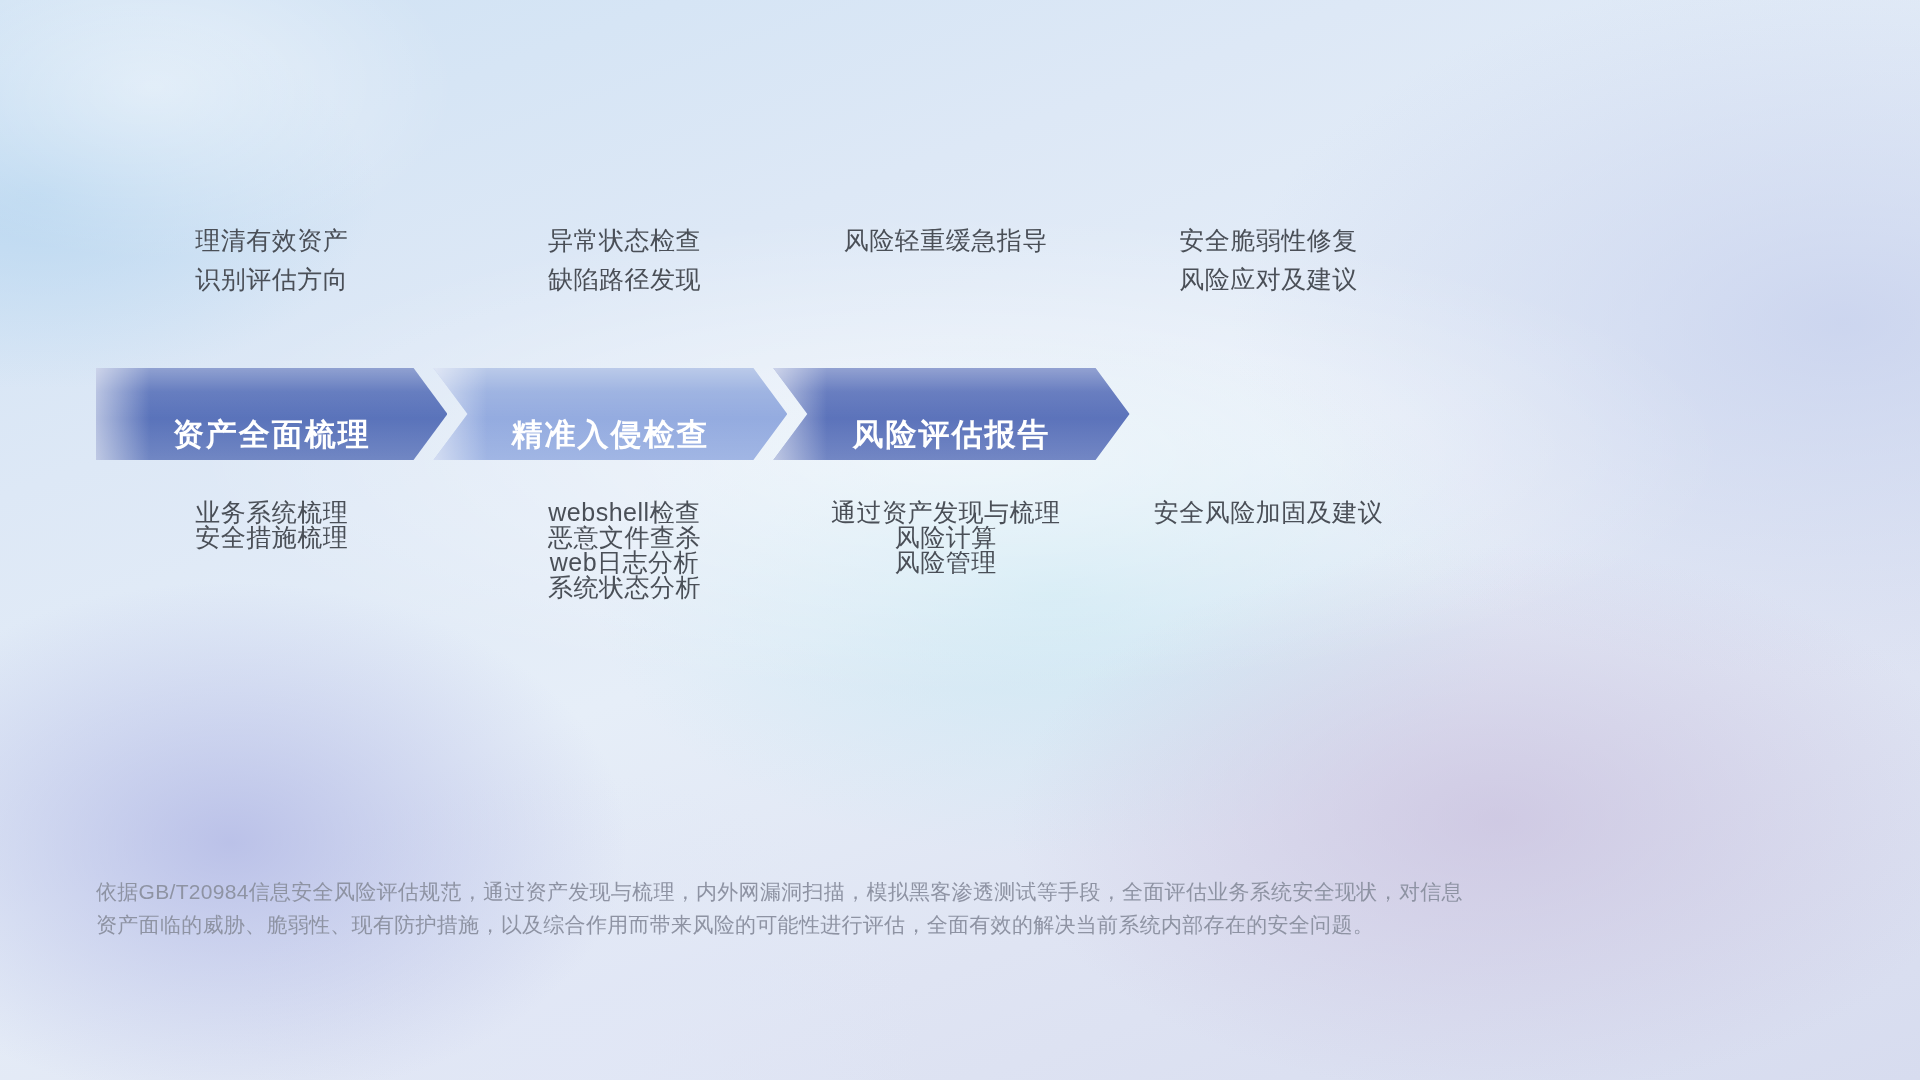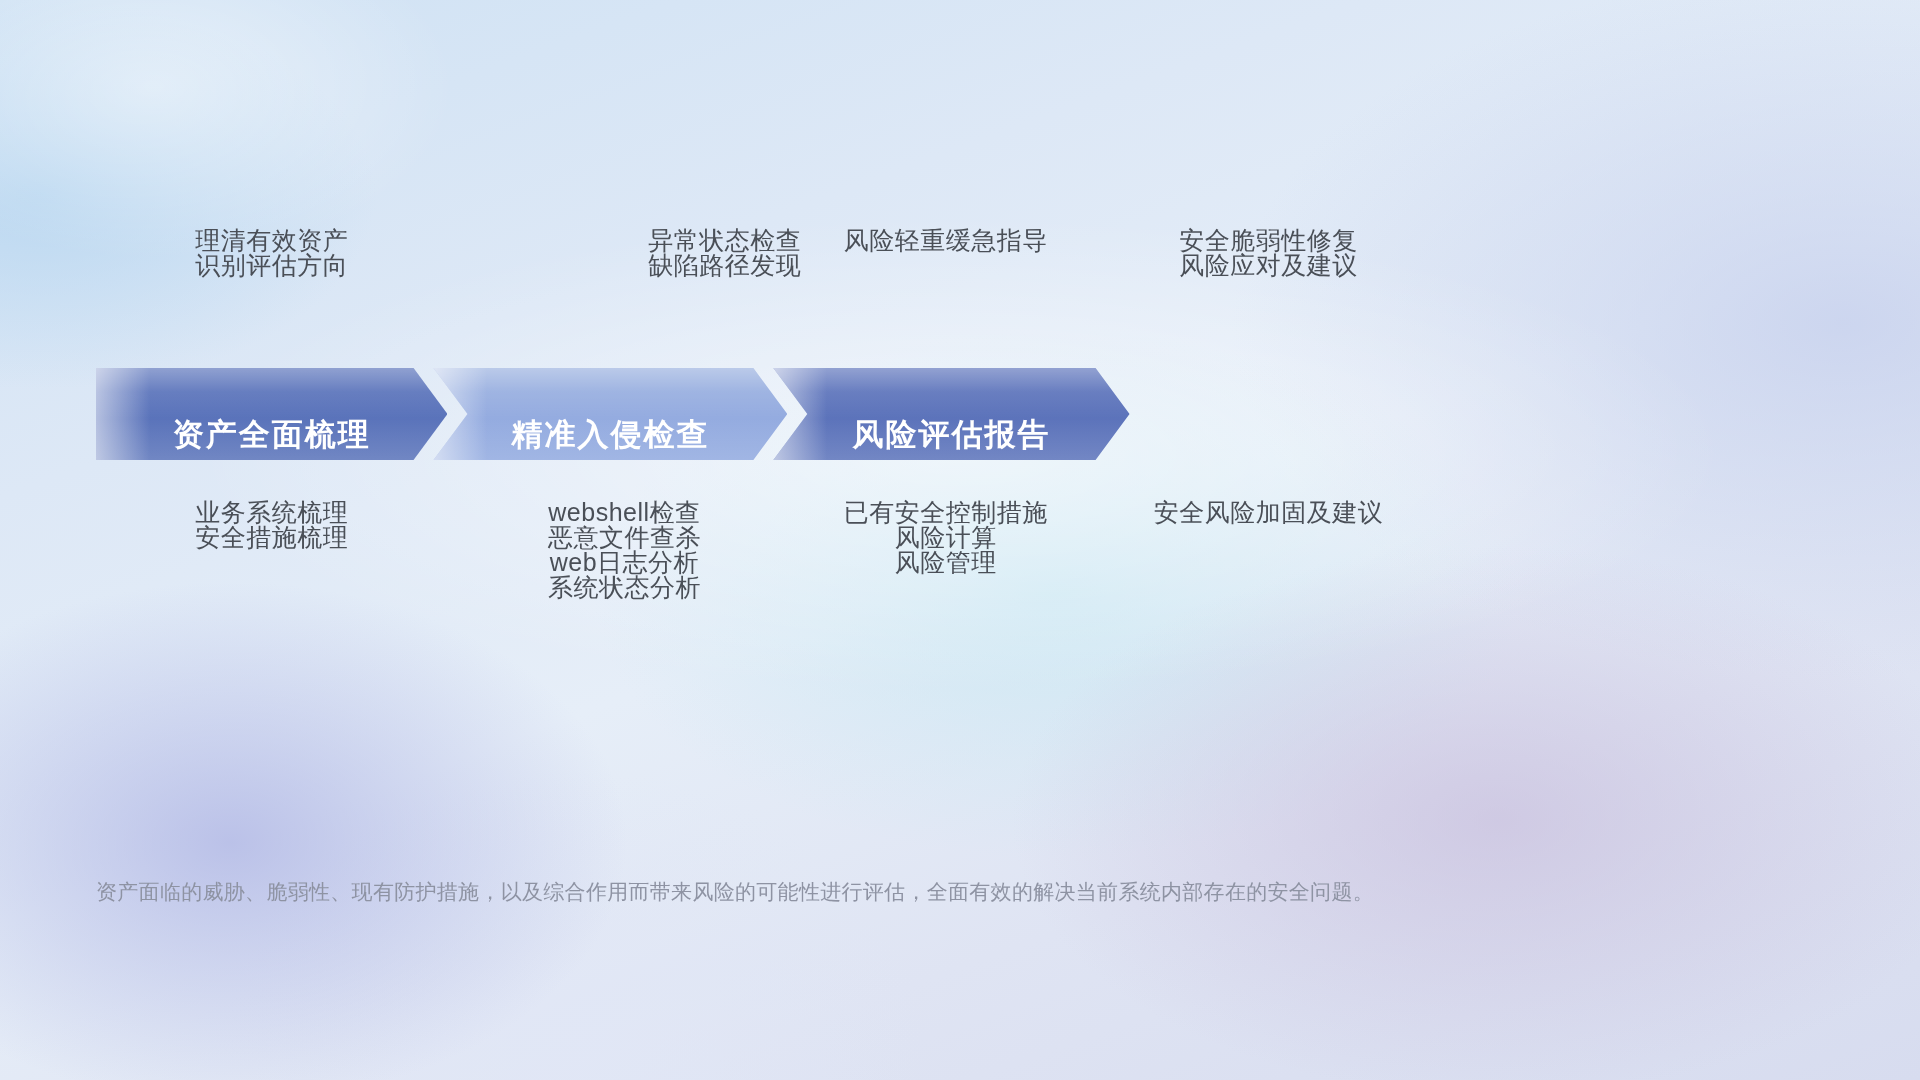--- a/index.html
+++ b/index.html
@@ -60,21 +60,21 @@
     top: 228px;
     display: flex;
     height: 100px;
   }
   #top-labels .col {
     flex: 0 0 auto;
     display: flex;
     flex-direction: column;
     align-items: center;
     justify-content: flex-start;
-    gap: 0;
+    gap: 14px;
   }
   .side-item {
     color: #4a4f57;
     font-size: 25px;
     line-height: 1;
     letter-spacing: 0.5px;
     white-space: nowrap;
   }
 
   
@@ -176,21 +176,21 @@
 <div id="bg-sheen"></div>
 
 <div id="stage">
   <div class="content-frame">
 
     <div id="top-labels">
         <div class="col" style="width: 20.3413%;">
           <div class="side-item">理清有效资产</div>
           <div class="side-item">识别评估方向</div>
         </div>
-        <div class="col" style="width: 20.4778%; align-items: flex-end;">
+        <div class="col" style="width: 20.4778%;">
           <div class="side-item">异常状态检查</div>
           <div class="side-item">缺陷路径发现</div>
         </div>
         <div class="col" style="width: 16.7235%;">
           <div class="side-item">风险轻重缓急指导</div>
         </div>
         <div class="col" style="width: 20.6143%;">
           <div class="side-item">安全脆弱性修复</div>
           <div class="side-item">风险应对及建议</div>
         </div>
@@ -219,27 +219,28 @@
           <div class="side-item">业务系统梳理</div>
           <div class="side-item">安全措施梳理</div>
         </div>
         <div class="col" style="width: 20.4778%;">
           <div class="side-item">webshell检查</div>
           <div class="side-item">恶意文件查杀</div>
           <div class="side-item">web日志分析</div>
           <div class="side-item">系统状态分析</div>
         </div>
         <div class="col" style="width: 16.7235%;">
-          <div class="side-item">已有安全控制措施</div>
+          <div class="side-item">通过资产发现与梳理</div>
           <div class="side-item">风险计算</div>
           <div class="side-item">风险管理</div>
         </div>
         <div class="col" style="width: 20.6143%;">
           <div class="side-item">安全风险加固及建议</div>
         </div>
       </div>
 
     <div id="footer-note">
+      <p class="no-wrap">依据GB/T20984信息安全风险评估规范，通过资产发现与梳理，内外网漏洞扫描，模拟黑客渗透测试等手段，全面评估业务系统安全现状，对信息</p>
       <p class="no-wrap">资产面临的威胁、脆弱性、现有防护措施，以及综合作用而带来风险的可能性进行评估，全面有效的解决当前系统内部存在的安全问题。</p>
     </div>
 
   </div>
 </div>
 
 </body></html>

